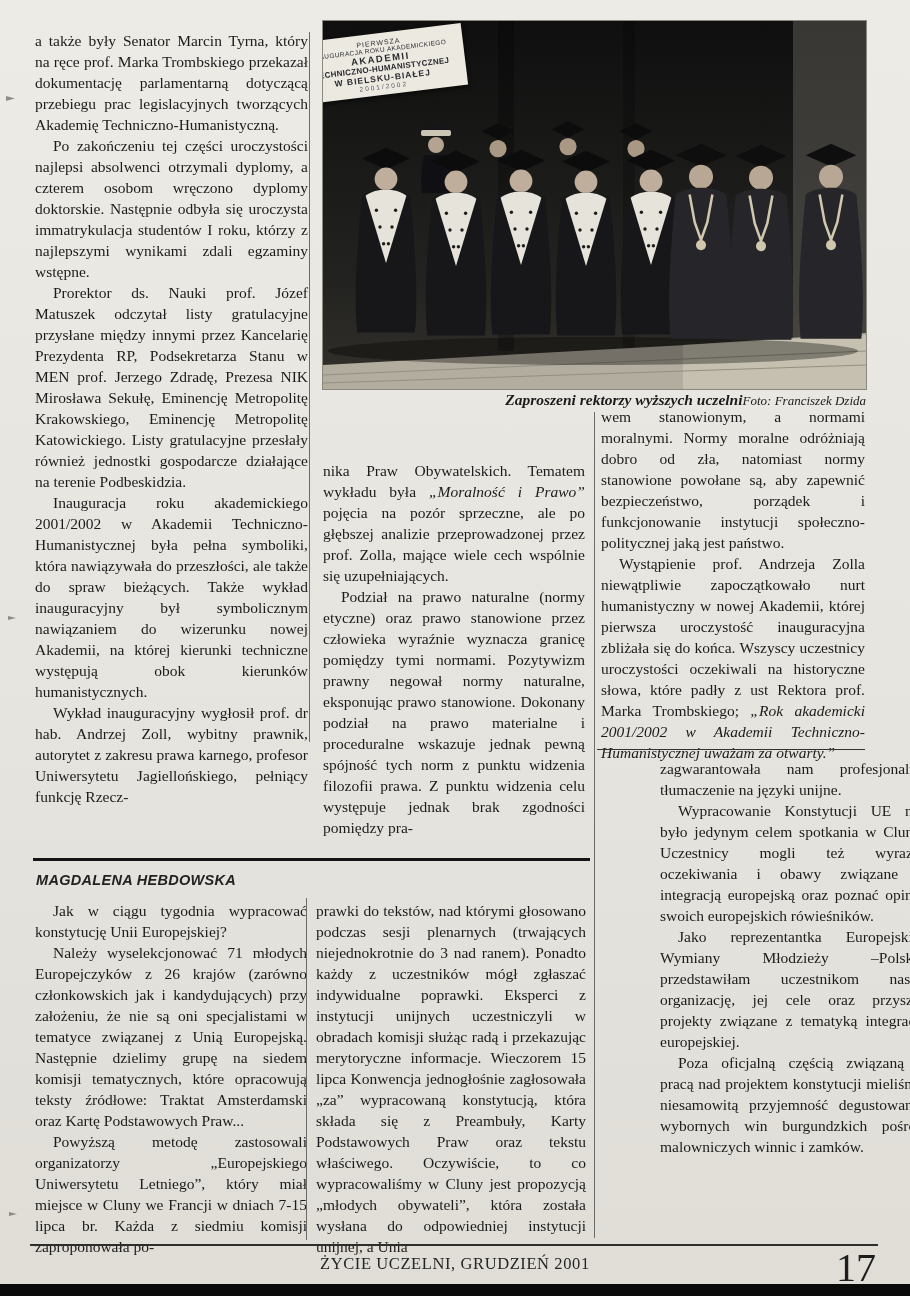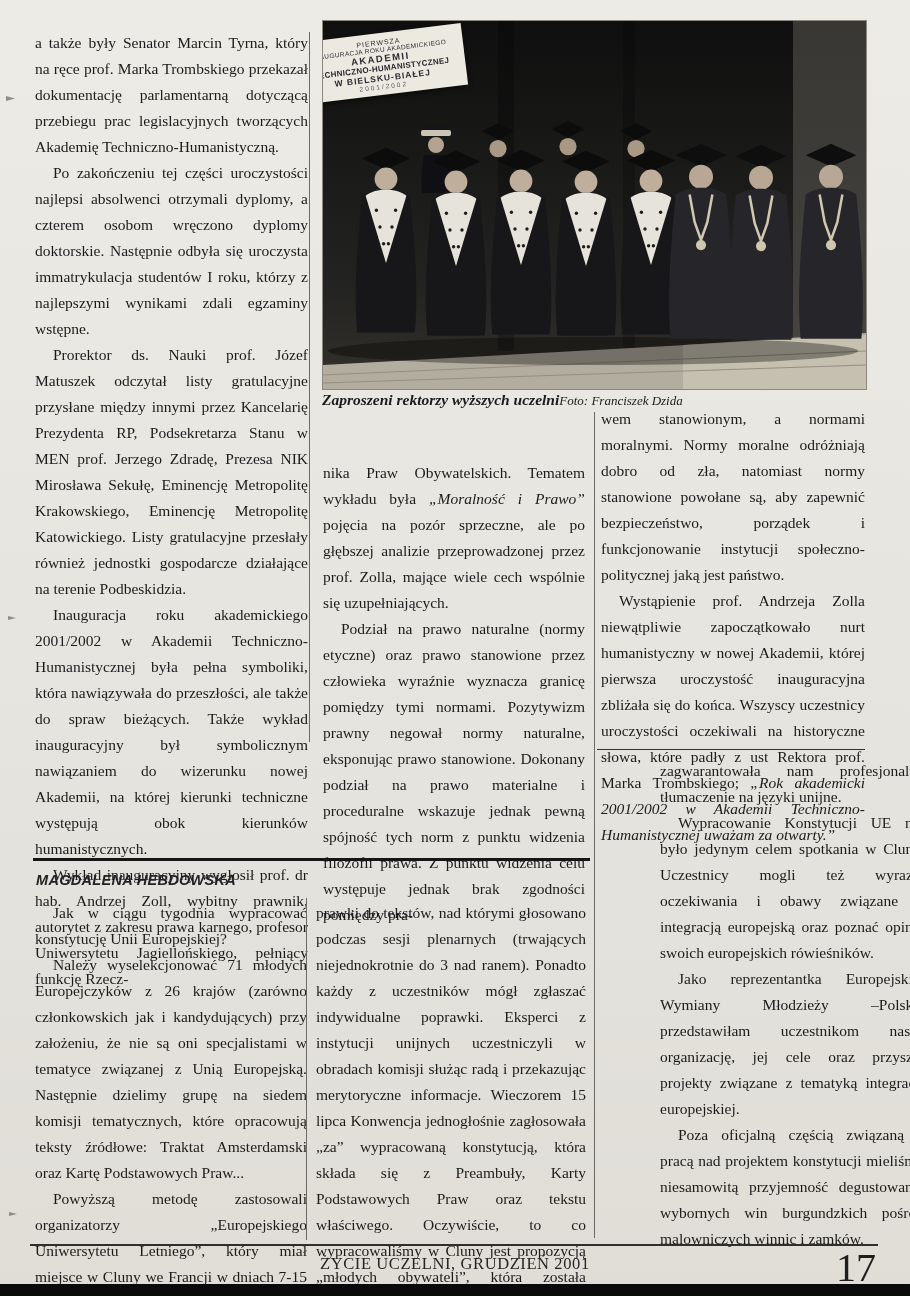--- a/index.html
+++ b/index.html
@@ -1,38 +1,38 @@
 <!DOCTYPE html>
 <html lang="pl"><head>
 <meta charset="utf-8">
 <style>
   html,body{margin:0;padding:0;background:#9a9a98;}
   .page{position:relative;width:910px;height:1296px;margin:0 auto;overflow:hidden;
         background:linear-gradient(180deg,#edebe6 0%,#e6e4df 55%,#dfddd6 100%);
         font-family:"Liberation Serif", serif;color:#1b1b1b;}
-  .col{position:absolute;text-align:justify;font-size:15.5px;line-height:26px;}
+  .col{position:absolute;text-align:justify;font-size:15.5px;line-height:21px;}
   .col p{margin:0;}
   .col p.ind{text-indent:18px;}
   .vrule{position:absolute;width:1px;background:#6a6a66;}
   .hline{position:absolute;background:#333;}
   
   .photo{position:absolute;left:322px;top:20px;width:543px;height:368px;overflow:hidden;
          background:#17171a;border:1px solid #8a887f;box-sizing:content-box;}
   .banner{position:absolute;left:-26px;top:12px;width:160px;transform:rotate(-7deg);
           background:#ece9e0;color:#2b2b33;text-align:center;padding:6px 4px 5px 4px;
           font-family:"Liberation Sans", sans-serif;box-shadow:0 2px 5px rgba(0,0,0,.6);}
   .banner div{white-space:nowrap;overflow:hidden;}
   .b1{font-size:7px;letter-spacing:1px;}
   .b2{font-size:6.5px;letter-spacing:.4px;}
   .b3{font-size:9.5px;font-weight:bold;letter-spacing:1.5px;}
   .b4{font-size:8px;font-weight:bold;letter-spacing:.3px;}
   .b5{font-size:8.5px;font-weight:bold;letter-spacing:1px;}
   .b6{font-size:6.5px;letter-spacing:2px;color:#55555f;}
   .captionrow{position:absolute;left:322px;top:391px;width:544px;display:flex;
-              justify-content:flex-start;align-items:baseline;}
+              justify-content:flex-end;align-items:baseline;}
   .caption{font-style:italic;font-weight:bold;font-size:15.5px;}
   .credit{font-style:italic;font-size:13px;}
   
   .headline{position:absolute;left:36px;top:764px;margin:0;font-size:40px;line-height:46px;
             font-weight:bold;letter-spacing:-0.5px;color:#141414;font-family:"Liberation Serif",serif;}
   .headrule{position:absolute;left:33px;top:858px;width:557px;height:3px;background:#151515;}
   .author{position:absolute;left:36px;top:872px;font-family:"Liberation Sans",sans-serif;
           font-weight:bold;font-style:italic;font-size:14.5px;letter-spacing:.3px;color:#222;text-align:right;}
   
   .footrule{position:absolute;left:30px;top:1244px;width:848px;height:2px;background:#2e2e2c;}

